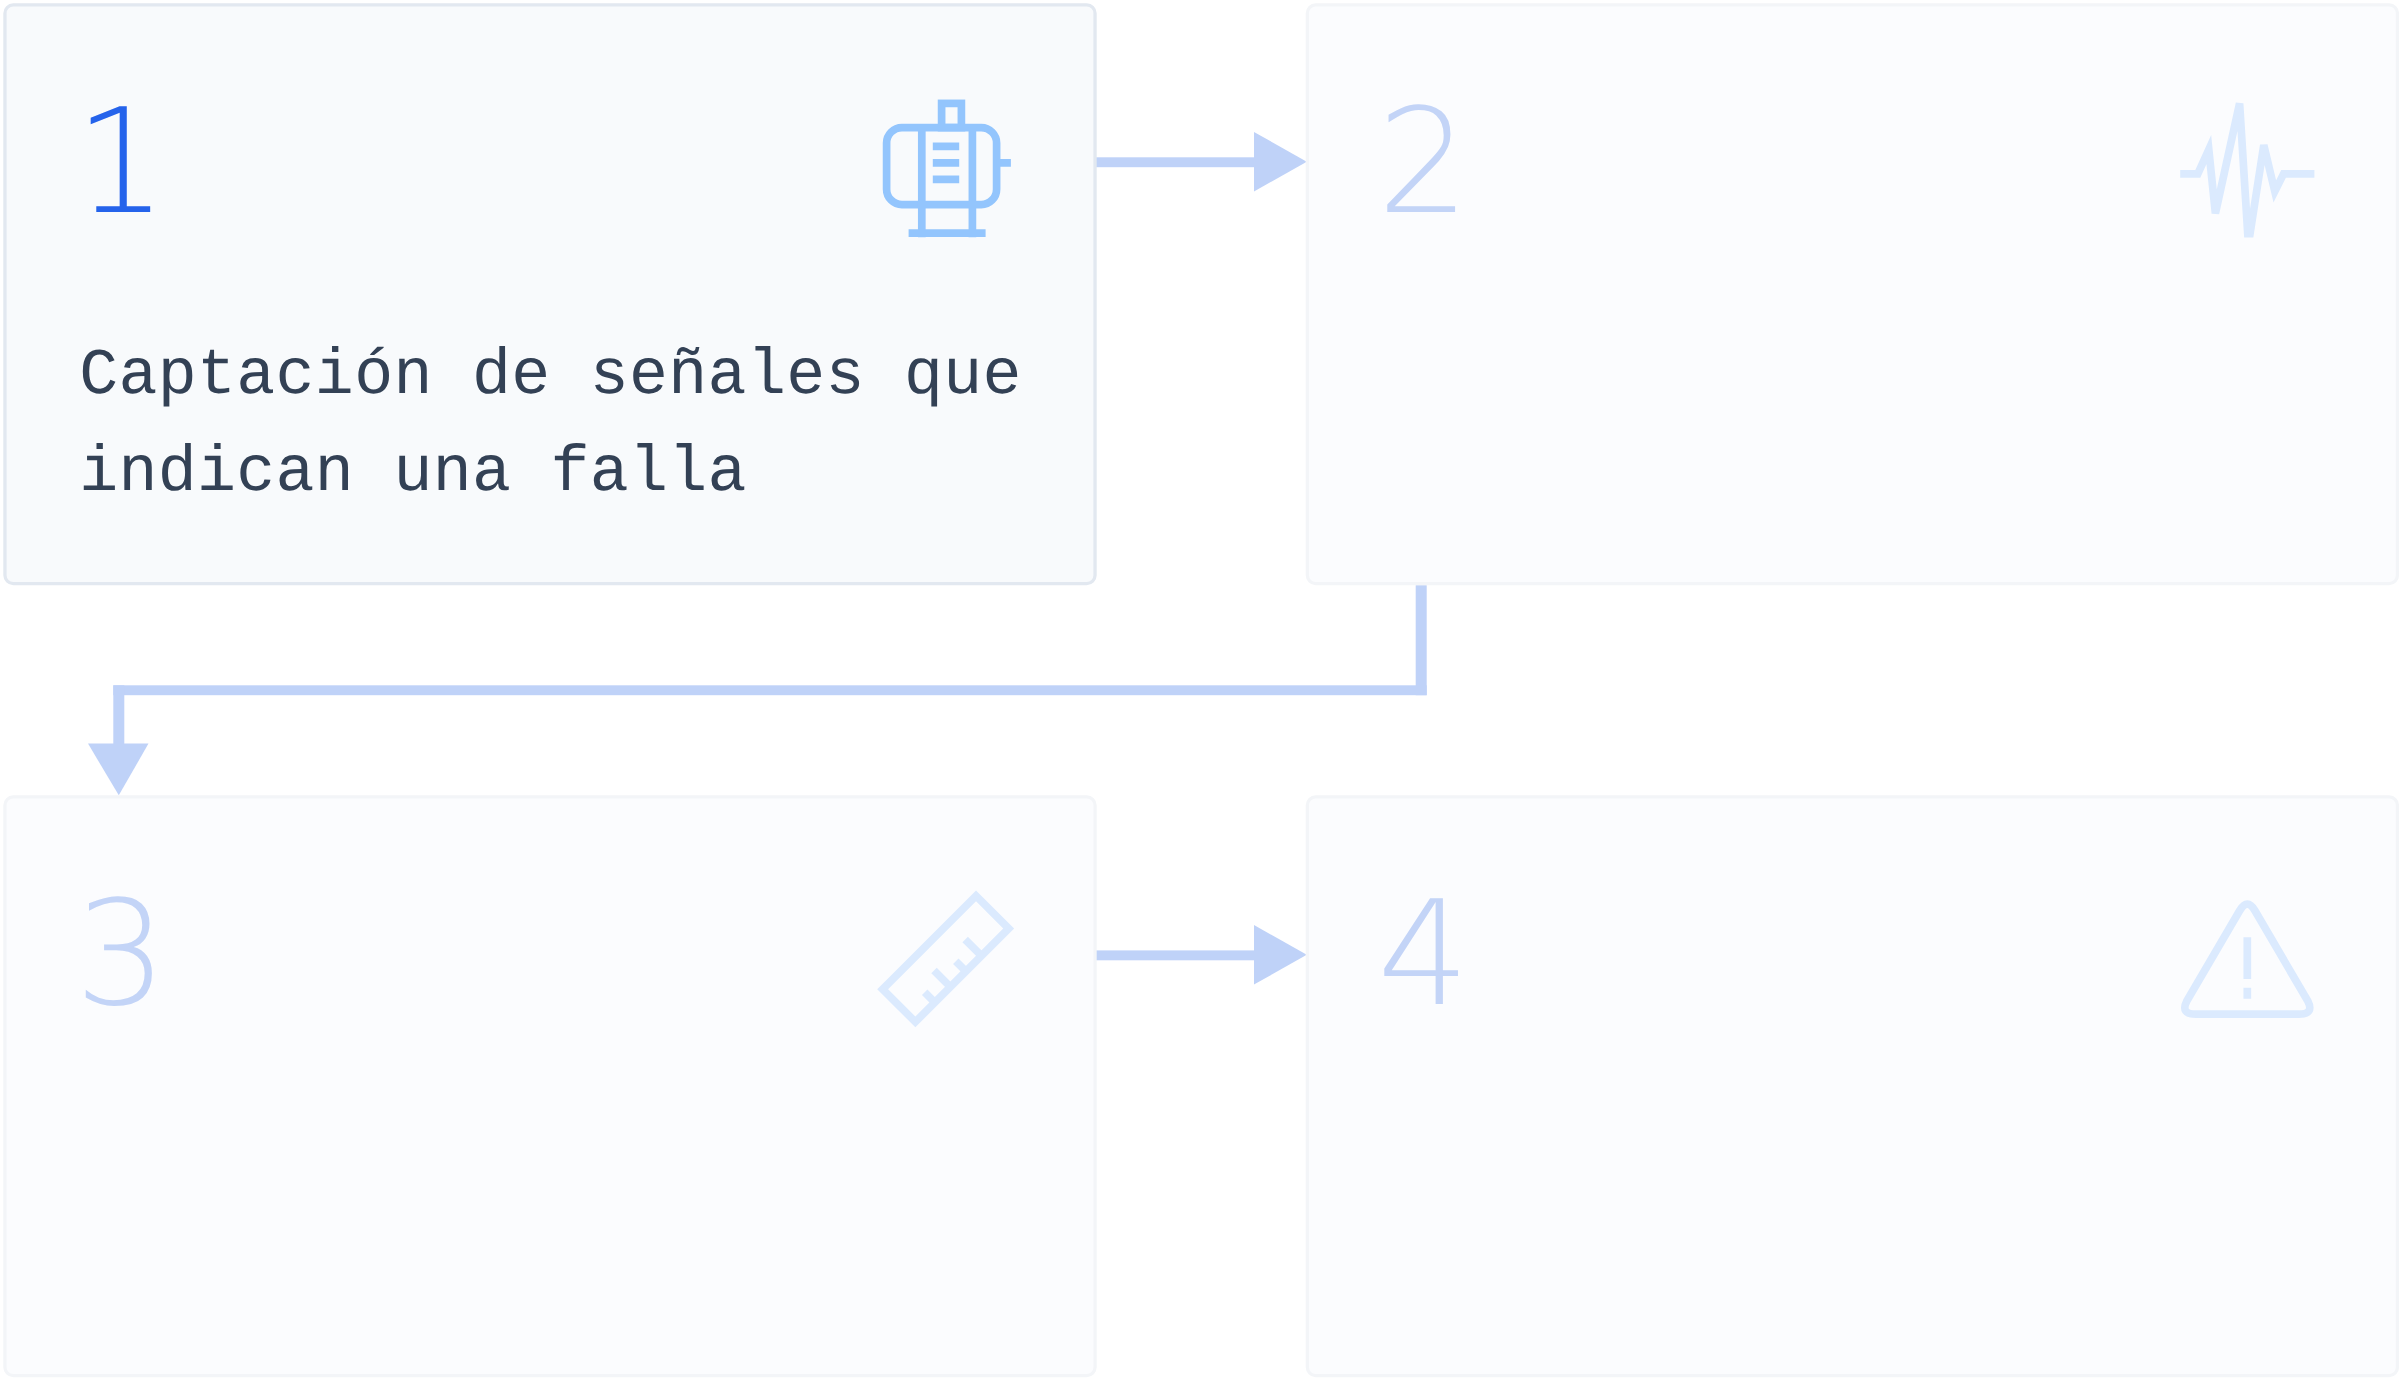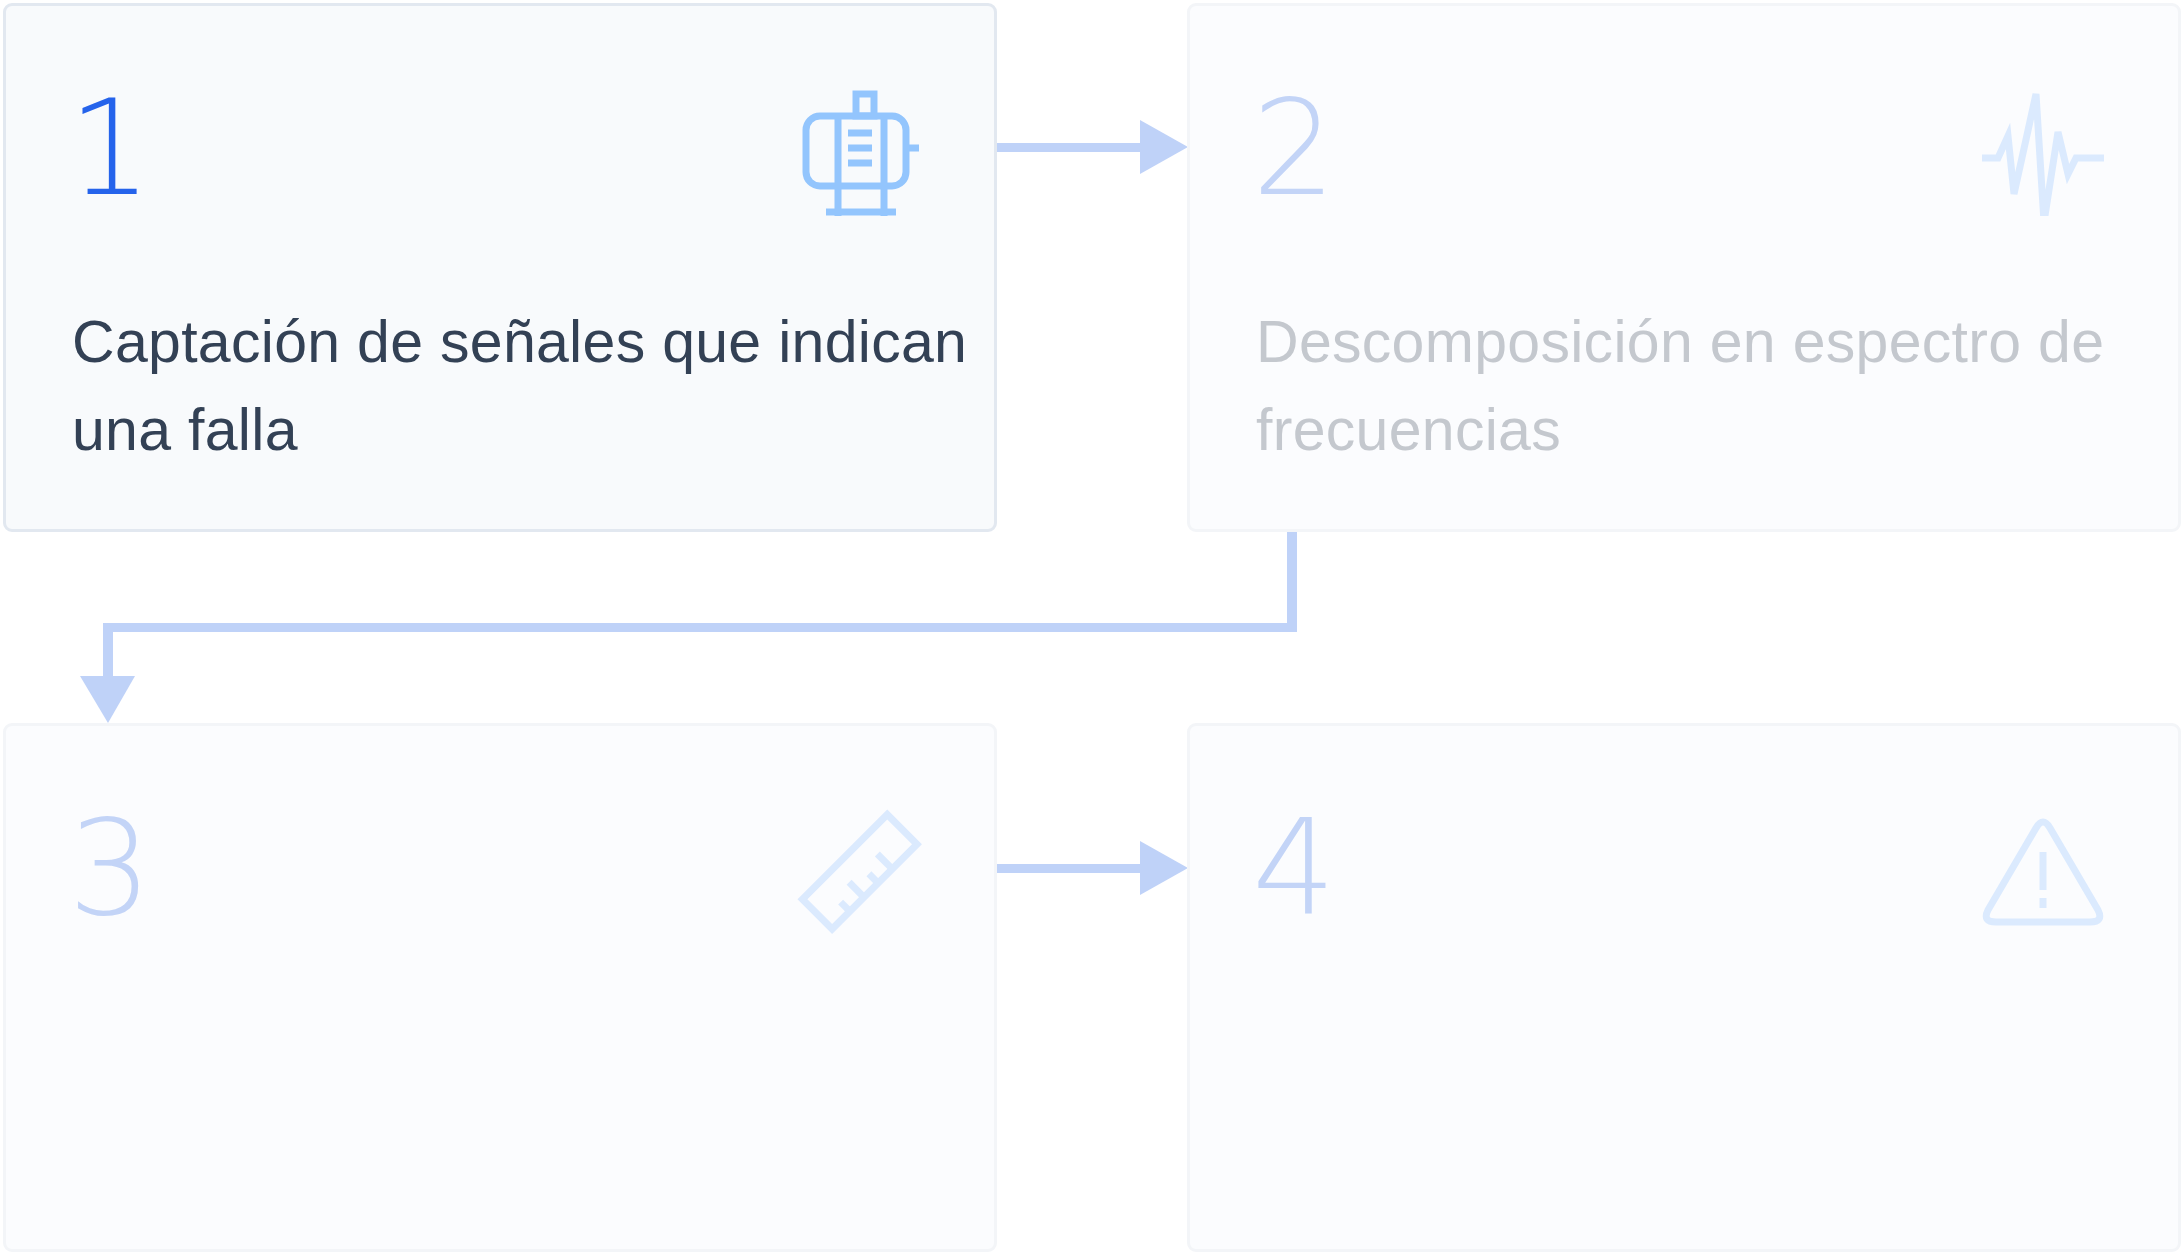--- a/index.html
+++ b/index.html
@@ -9,21 +9,21 @@
           border-radius:9px; }
   .card.active { background:#f8fafc; border:3px solid #e2e8f0; }
   .card.inactive { background:#fbfcfe; border:3px solid #f3f5f8; }
   .num { position:absolute; left:62px; top:72px; font-size:132px; line-height:140px;
          font-family:"DejaVu Sans", sans-serif; font-weight:300; }
   .active .num { color:#2563eb; }
   .inactive .num { color:#c3d4f7; }
   .icon { position:absolute; right:70px; top:80px; width:130px; height:130px; }
   .icon svg { width:130px; height:130px; display:block; }
   .desc { position:absolute; left:66px; top:292px; width:900px; font-size:59px;
-          line-height:88px; font-weight:500; letter-spacing:0.3px; }
+          line-height:88px; font-weight:500; letter-spacing:0.3px;font-family:Liberation Mono, monospace; }
   .active .desc { color:#334155; }
   .inactive .desc { color:#c4c8ce; }
   .connector { position:absolute; pointer-events:none; }
 </style>
 </head>
 <body>
 
 <svg class="connector" style="left:0;top:0;" width="2181" height="1253" viewBox="0 0 2181 1253">
 
   <g>
@@ -62,21 +62,20 @@
   <div class="desc">Captación de señales que indican una falla</div>
 </div>
 
 <div class="card inactive" style="left:1187px;top:3px;">
   <div class="num">2</div>
   <div class="icon">
     <svg viewBox="0 0 130 130" fill="none" stroke="#dbeafe" stroke-width="7" stroke-linejoin="miter">
       <polyline points="4,72 20,72 30,50 36,108 58,8 66,136 80,46 90,88 98,72 126,72"></polyline>
     </svg>
   </div>
-  <div class="desc">Descomposición en espectro de frecuencias</div>
 </div>
 
 <div class="card inactive" style="left:3px;top:723px;">
   <div class="num">3</div>
   <div class="icon">
     <svg viewBox="0 0 130 130" fill="none" stroke="#dbeafe" stroke-width="7">
       <g transform="rotate(-45 65 65)">
         <rect x="5" y="45" width="120" height="42"></rect>
         <line x1="30" y1="87" x2="30" y2="74"></line>
         <line x1="50" y1="87" x2="50" y2="66"></line>

